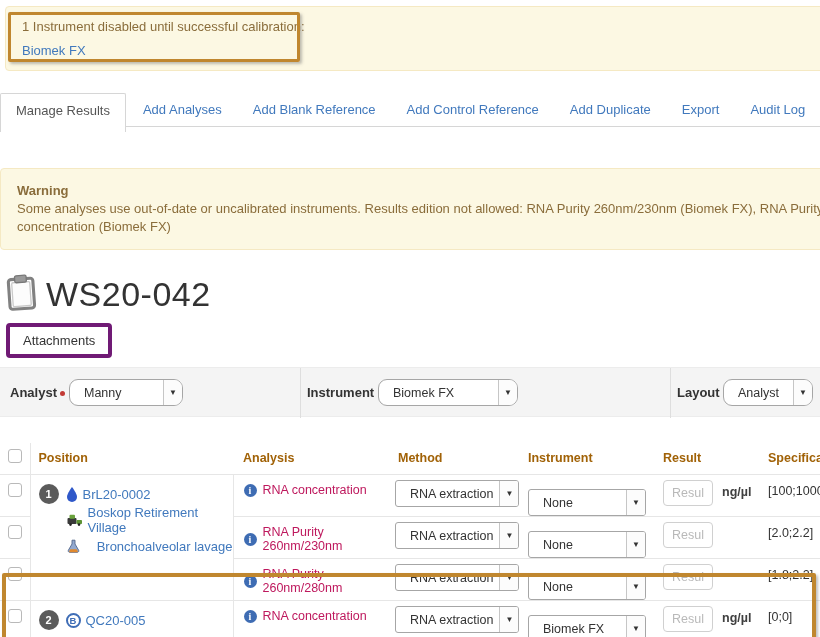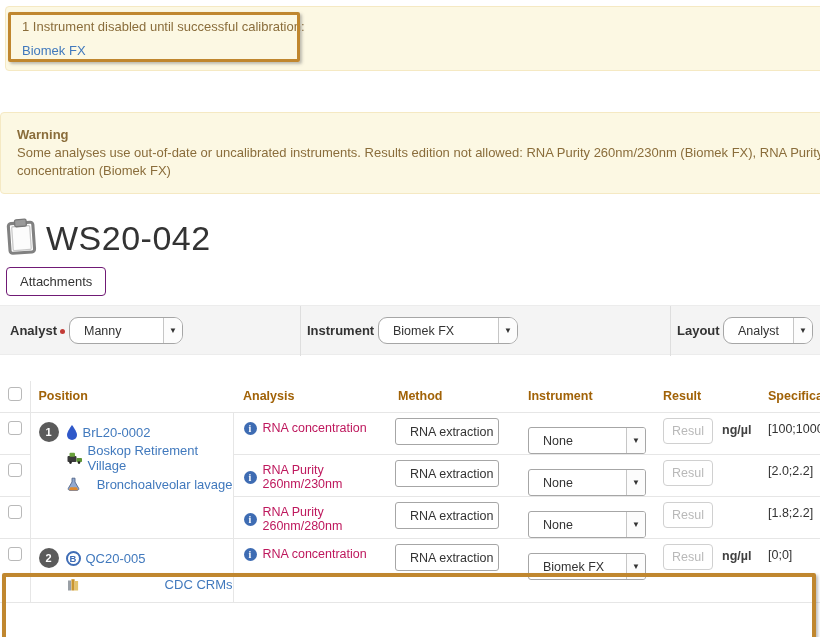--- a/index.html
+++ b/index.html
@@ -42,21 +42,21 @@
   .warning-box .w-title { font-weight:bold; }
   .warning-box .w-line { white-space:nowrap; }
 
   
   .title-row { display:flex; align-items:center; margin:24px 0 0 6px; height:40px; }
   .title-row .ws-icon { margin-right:9px; transform:rotate(-4deg); }
   .page-title { font-size:34px; color:#333; letter-spacing:.5px; }
 
   .attachments-btn {
     display:inline-block; margin:9px 0 0 6px; padding:6px 13px; font-size:13px; color:#333;
-    background:#fff; border:1px solid #701a75; border-radius:4px; cursor:pointer;
+    background:#fff; border:4px solid #701a75; border-radius:4px; cursor:pointer;
     font-family:inherit;
   }
 
   
   .controls-bar { position:relative; margin-top:9px; width:1010px; height:50px; background:#f4f4f4; border-top:1px solid #ececec; border-bottom:1px solid #ececec; }
   .controls-bar .bar-label { position:absolute; top:17px; font-size:13px; font-weight:bold; color:#333; }
   .controls-bar .req-dot { position:absolute; width:5px; height:5px; border-radius:50%; background:#c23a35; }
   .bar-sep { position:absolute; top:0; width:1px; height:50px; background:#dedede; }
 
   
@@ -92,21 +92,21 @@
   .pos-badge { flex:none; width:20px; height:20px; border-radius:50%; background:#5b5b5b; color:#fff; font-size:11px; font-weight:bold; line-height:20px; text-align:center; margin-right:7px; }
   .pos-line .icn { flex:none; margin-right:5px; display:inline-flex; }
   .pos-line a.link { font-size:13px; }
 
   td.c-analysis { padding:8px 0 0 10px; }
   .an-line { display:flex; align-items:center; }
   .info-icon { flex:none; width:13px; height:13px; border-radius:50%; background:#3e6cb3; color:#fff; font-family:"Liberation Serif",serif; font-weight:bold; font-size:10px; line-height:13px; text-align:center; margin-right:6px; }
   .an-name { color:#be185d; }
 
   td.c-method { padding-top:5px; }
-  td.c-method .fselect { margin-left:5px; width:104px; }
+  td.c-method .fselect { margin-left:5px; width:124px; }
   td.c-instr { padding-top:14px; }
   td.c-instr .fselect { margin-left:8px; width:118px; }
 
   td.c-result { padding-top:5px; }
   td.c-result input { margin-left:5px; width:50px; height:26px; border:1px solid #d0d0d0; border-radius:4px; background:#fff; font-size:12.5px; font-family:inherit; padding:0 8px; color:#555; }
   td.c-result input::placeholder { color:#b9b9b9; }
   td.c-result input:disabled { background:#fff; }
 
   td.c-unit { padding:10px 0 0 4px; font-weight:bold; color:#404040; }
   td.c-spec { padding:9px 0 0 6px; color:#333; }
@@ -117,20 +117,29 @@
 <body>
 
 <div id="screen">
 
   <div class="alert-banner">
     <div class="line1">1 Instrument disabled until successful calibration:</div>
     <div class="line2"><a class="link">Biomek FX</a></div>
   </div>
   <div class="annotation" id="annot-banner"></div>
 
+  <div class="tabs" id="tabs-row">
+      <a class="tab active">Manage Results</a>
+      <a class="tab">Add Analyses</a>
+      <a class="tab">Add Blank Reference</a>
+      <a class="tab">Add Control Reference</a>
+      <a class="tab">Add Duplicate</a>
+      <a class="tab">Export</a>
+      <a class="tab">Audit Log</a>
+    </div>
 
   <div class="warning-box">
     <div class="w-title">Warning</div>
     <div class="w-line">Some analyses use out-of-date or uncalibrated instruments. Results edition not allowed: RNA Purity 260nm/230nm (Biomek FX), RNA Purity 260nm/280nm (Biomek FX), RNA</div>
     <div class="w-line">concentration (Biomek FX)</div>
   </div>
 
   <div class="title-row">
     <span class="ws-icon">
       <svg width="31" height="37" viewBox="0 0 24 28">

